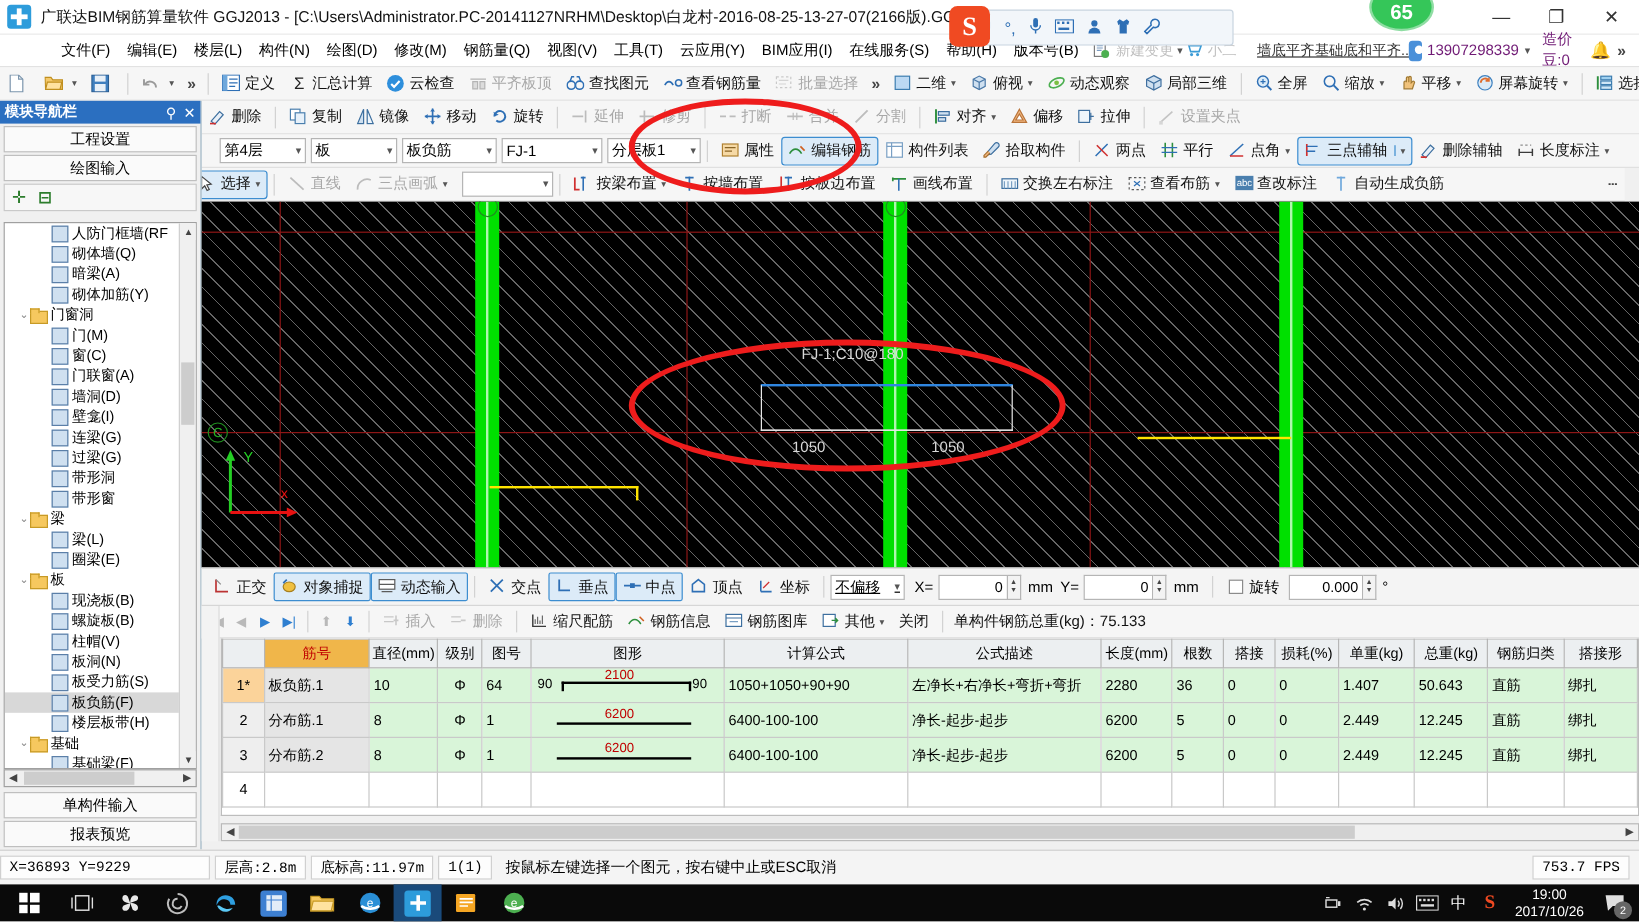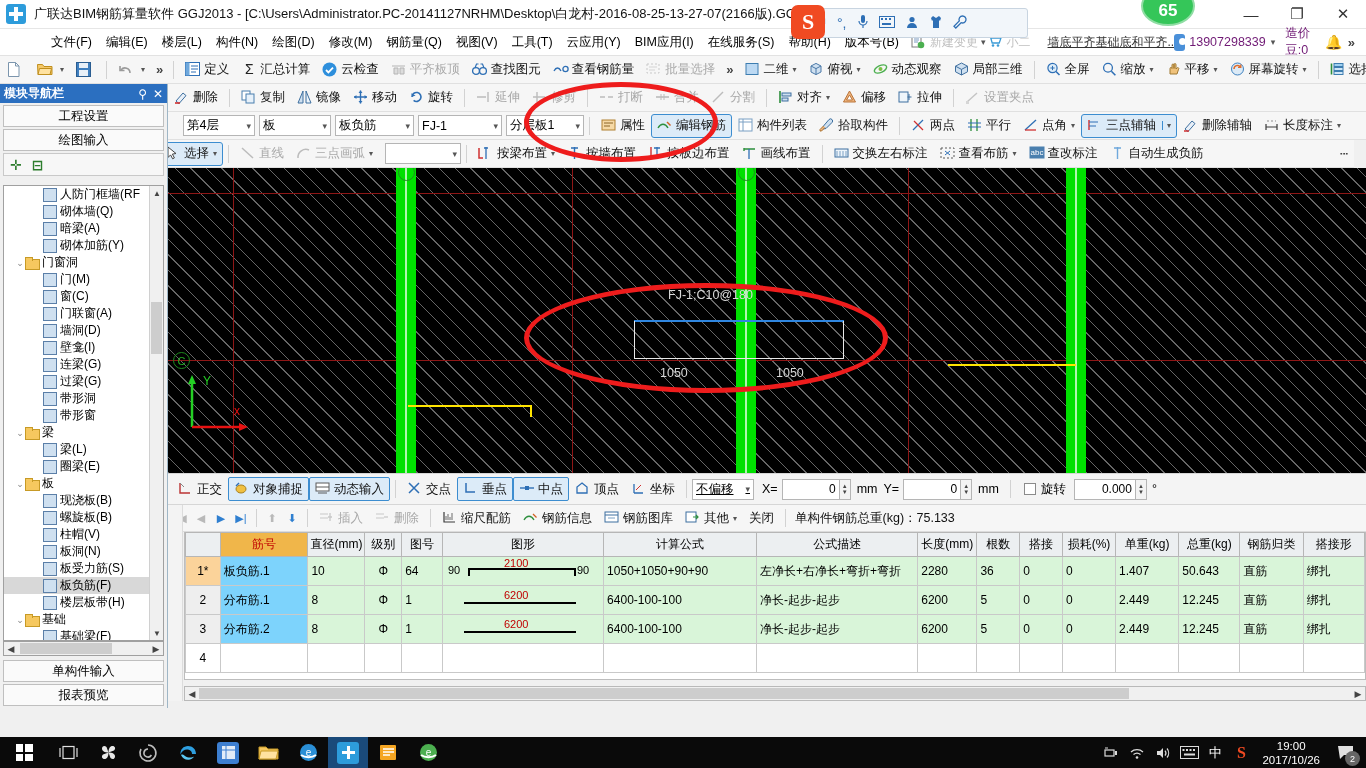--- a/index.html
+++ b/index.html
@@ -220,21 +220,21 @@
     background:#eceff1; border:1px solid #b6b6b6; font-size:12px; font-weight:normal; height:24px;
     color:#000; padding:0 2px;
   }
   table.grid th.sel { background:#f0b64a; color:#c00000; }
   table.grid td {
     border:1px solid #c9c9c9; font-size:12px; height:29px; padding:0 3px;
     background:#d9f5d9; color:#000; white-space:nowrap; overflow:hidden;
   }
   table.grid td.rownum { background:#eeeeee; text-align:center; }
   table.grid td.rownum.cur { background:#fbd39a; }
-  table.grid td.namecell { background:#7dd3fc; }
+  table.grid td.namecell { background:#e5e5e5; }
   table.grid tr.empty td { background:#fff; }
   .shapecell { position:relative; height:27px; }
   .shp-line { position:absolute; background:#000; }
   .shp-num { position:absolute; color:#c00000; font-size:11px; }
   .shp-side { position:absolute; color:#000; font-size:11px; }
 
   
   .tbl-hscroll {
     position:absolute; left:184px; top:686px; width:1182px; height:15px;
     background:#f0f0f0; border:1px solid #b9b9b9;
@@ -1496,20 +1496,29 @@
         </tbody>
     </table>
   </div>
 
   <div class="tbl-hscroll">
     <div class="ar" style="left:0;">◀</div>
     <div class="thumb"></div>
     <div class="ar" style="right:0;">▶</div>
   </div>
 
+  <div class="statusbar">
+    <div class="sb-cell" style="min-width:175px;">X=36893 Y=9229</div>
+    <div class="sb-cell">层高:2.8m</div>
+    <div class="sb-cell">底标高:11.97m</div>
+    <div class="sb-cell">1(1)</div>
+    <div class="sb-plain">按鼠标左键选择一个图元，按右键中止或ESC取消</div>
+    <div style="flex:1"></div>
+    <div class="sb-cell" style="margin-right:8px;">753.7 FPS</div>
+  </div>
 
   <div class="taskbar">
     <div class="startbtn">
       <div class="winlogo">
           <i></i>
           <i></i>
           <i></i>
           <i></i>
         </div>
     </div>

